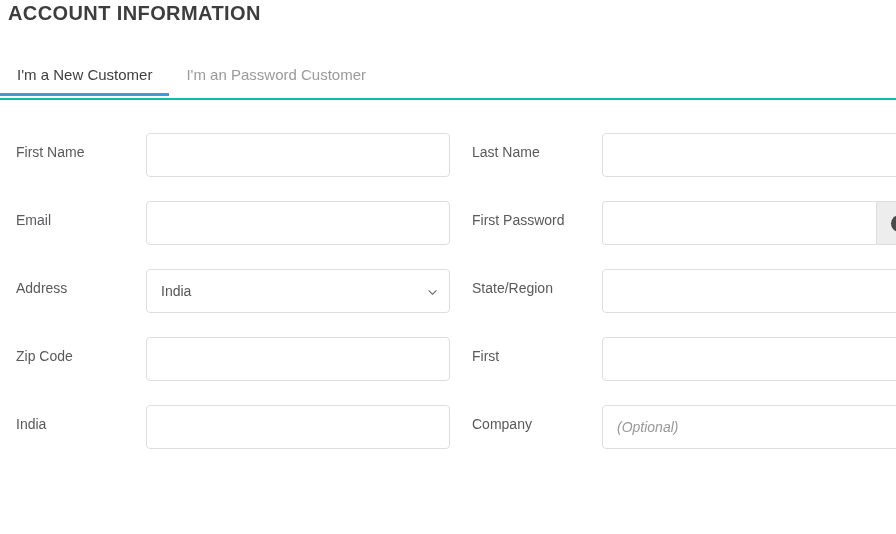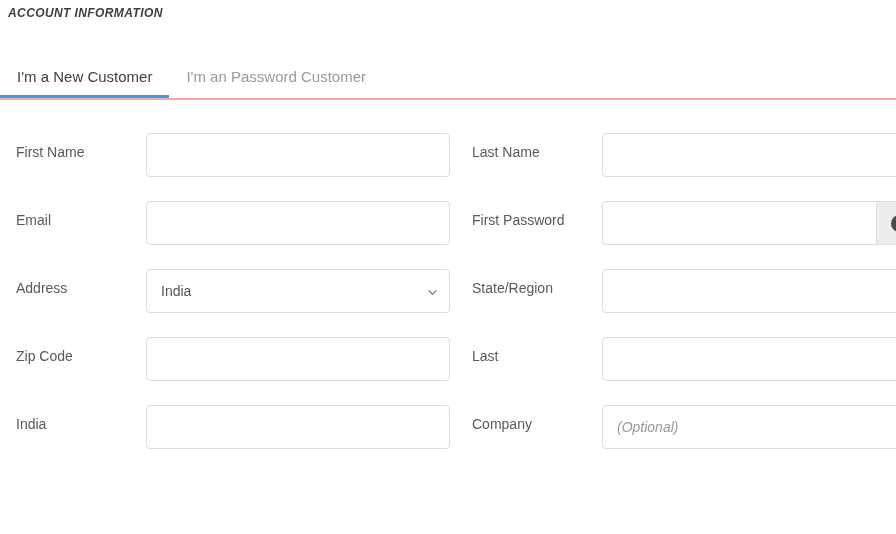--- a/index.html
+++ b/index.html
@@ -20,39 +20,38 @@
     width: 896px;
     height: 534px;
     box-sizing: border-box;
   }
 
   
   .section-heading {
     position: absolute;
     left: 8px;
     top: 2px;
-    font-size: 12px;
+    font-size: 20px;
     font-weight: bold;
     letter-spacing: 0.4px;
     color: #3d3d3d;
     line-height: 22px;
     white-space: nowrap;
-    font-style: italic;
   }
 
   
   .tabs {
     position: absolute;
     left: 0px;
     top: 55px;
     width: 896px;
     height: 45px;
     display: flex;
-    align-items: flex-end;
-    border-bottom: 2px solid #fca5a5;
+    align-items: center;
+    border-bottom: 2px solid #14b8a6;
     box-sizing: border-box;
   }
   .tab {
     font-size: 15px;
     line-height: 20px;
     padding: 8px 17px 11px 17px;
     white-space: nowrap;
     color: #9a9a9a;
     background: transparent;
     border: none;
@@ -250,21 +249,21 @@
     </div>
 
     <div class="form-row">
       <div class="col col-left">
         <div class="field-label">Zip Code</div>
         <div class="control-wrap">
           <input class="text-input" type="text" placeholder="" style="">
         </div>
       </div>
       <div class="col col-right">
-        <div class="field-label">Last</div>
+        <div class="field-label">First</div>
         <div class="control-wrap">
           <input class="text-input" type="text" placeholder="" style="">
         </div>
       </div>
     </div>
 
 
     <div class="form-row">
       <div class="col col-left">
         <div class="field-label">India</div>

